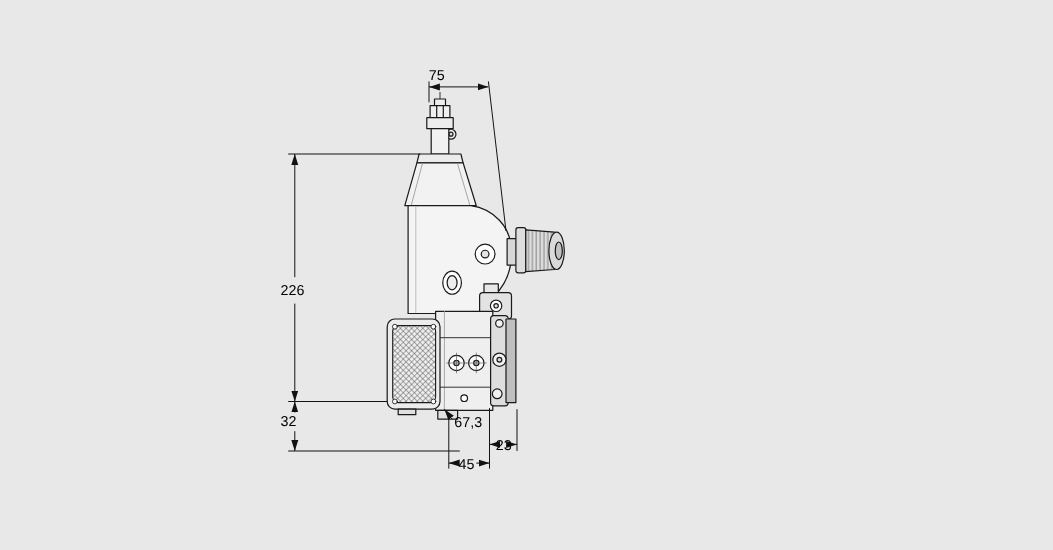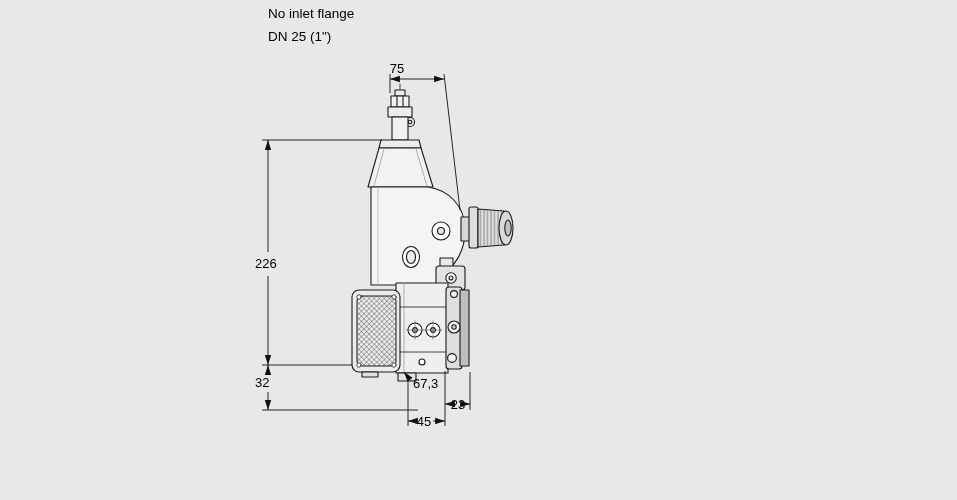--- a/index.html
+++ b/index.html
@@ -35,24 +35,20 @@
     font-size: 13px;
     fill: #000;
     stroke: none;
   }
 </style>
 </head>
 <body>
 
 <div id="stage">
 
-  <div class="product-label">
-    <div class="line">No inlet flange</div>
-    <div class="line">DN 25 (1")</div>
-  </div>
 
   <svg class="drawing-svg" width="957" height="500" viewBox="0 0 957 500" xmlns="http://www.w3.org/2000/svg">
 
     <defs>
       <marker id="arrow" viewBox="0 0 10 8" refX="10" refY="4" markerWidth="11" markerHeight="9" orient="auto-start-reverse">
         <path d="M0,0.8 L10,4 L0,7.2 Z" fill="#111"></path>
       </marker>
       <pattern id="mesh" width="3.6" height="3.6" patternUnits="userSpaceOnUse" patternTransform="rotate(45 0 0)">
         <rect width="3.6" height="3.6" fill="#ededed"></rect>
         <path d="M0,0 L0,3.6 M0,0 L3.6,0" stroke="#4a4a4a" stroke-width="0.8"></path>

